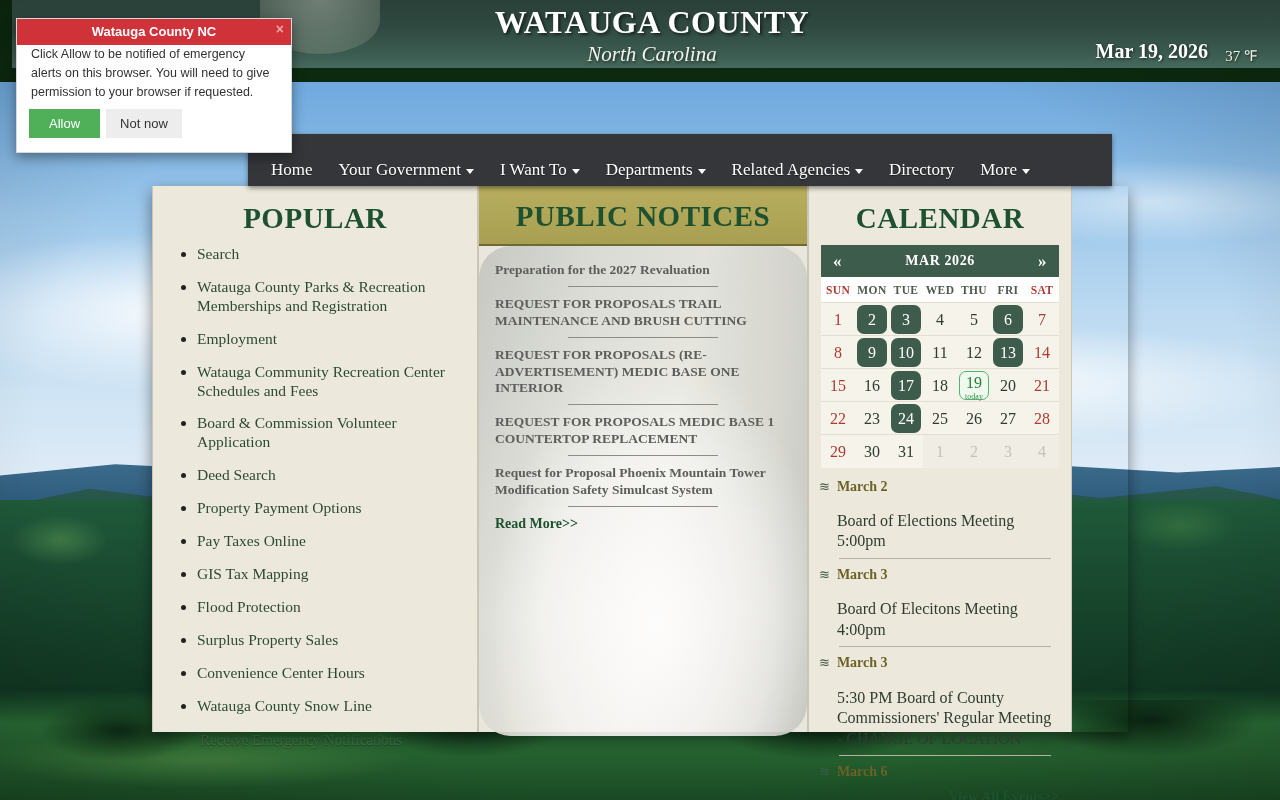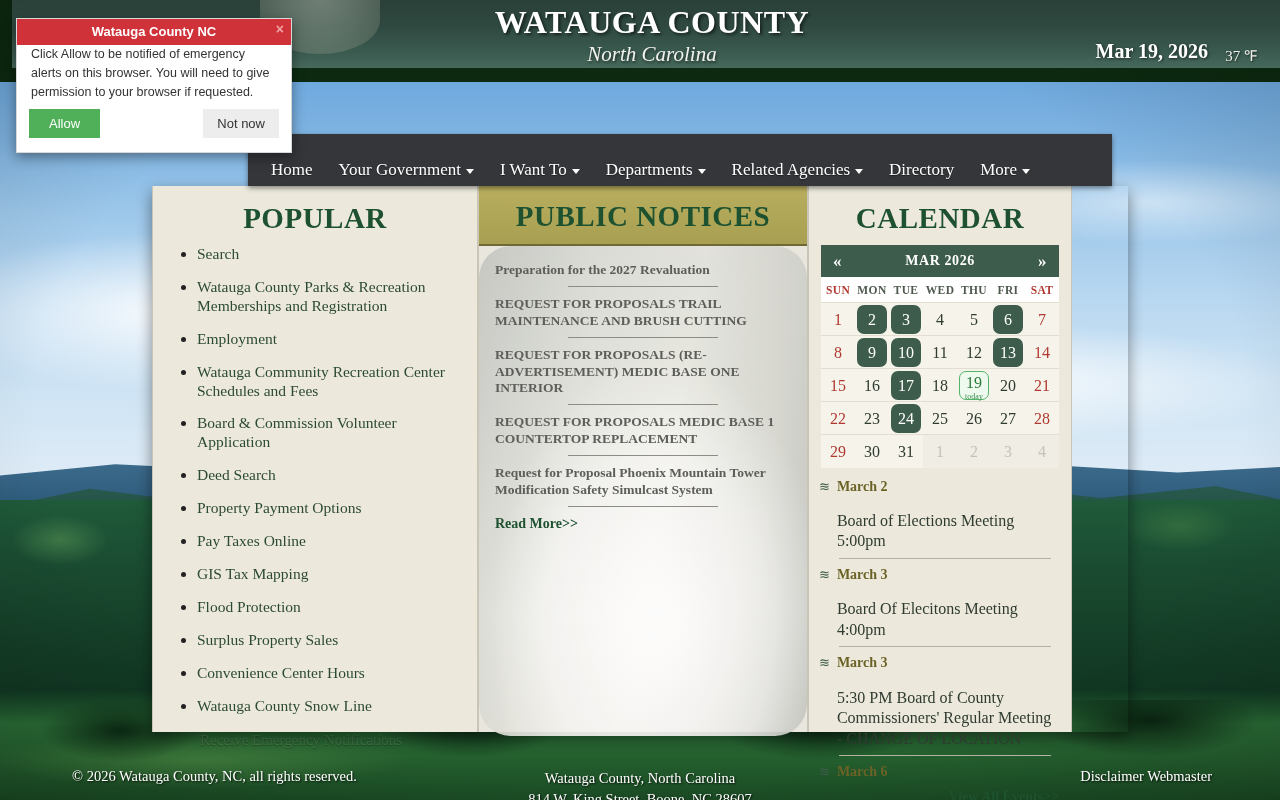--- a/index.html
+++ b/index.html
@@ -317,21 +317,21 @@
   }
   .alert-head {
     text-align: center; font-size: 15px; font-weight: bold;
     color: #222; padding: 8px 10px 4px 10px;
   }
   .alert-text {
     font-size: 12.5px; color: #333; line-height: 1.5;
     padding: 0 12px 6px 14px;
   }
   .alert-actions {
-    display: flex; justify-content: space-between; gap: 6px;
+    display: flex; justify-content: flex-start; gap: 6px;
     padding: 2px 12px 14px 12px;
   }
   .btn-allow {
     background: #4fb059; color: #ffffff; border: none;
     font-size: 13px; padding: 7px 20px; cursor: pointer;
     font-family: "Liberation Sans", sans-serif;
   }
   .btn-notnow {
     background: #ededed; color: #333; border: none;
     font-size: 13px; padding: 7px 14px; cursor: pointer;
@@ -611,28 +611,20 @@
               <div class="evt-date">March 6</div>
             </div>
           </div>
         </div>
       <div class="view-all">View All Events&gt;&gt;</div>
     </section>
   </div>
 
   <div class="emerg-watermark">Receive Emergency Notifications</div>
 
-  <div class="footer">
-    <div class="footer-left">© 2026 Watauga County, NC, all rights reserved.</div>
-    <div class="footer-center">
-      <div>Watauga County, North Carolina</div>
-      <div>814 W. King Street, Boone, NC 28607</div>
-    </div>
-    <div class="footer-right">Disclaimer Webmaster</div>
-  </div>
 
   <div class="alert-dialog">
     <div class="alert-bar">
       <span>Watauga County NC</span>
       <span class="alert-close">×</span>
     </div>
     <div class="alert-text">Click Allow to be notified of emergency alerts on this browser. You will need to give permission to your browser if requested.</div>
     <div class="alert-actions">
       <button class="btn-allow">Allow</button>
       <button class="btn-notnow">Not now</button>

